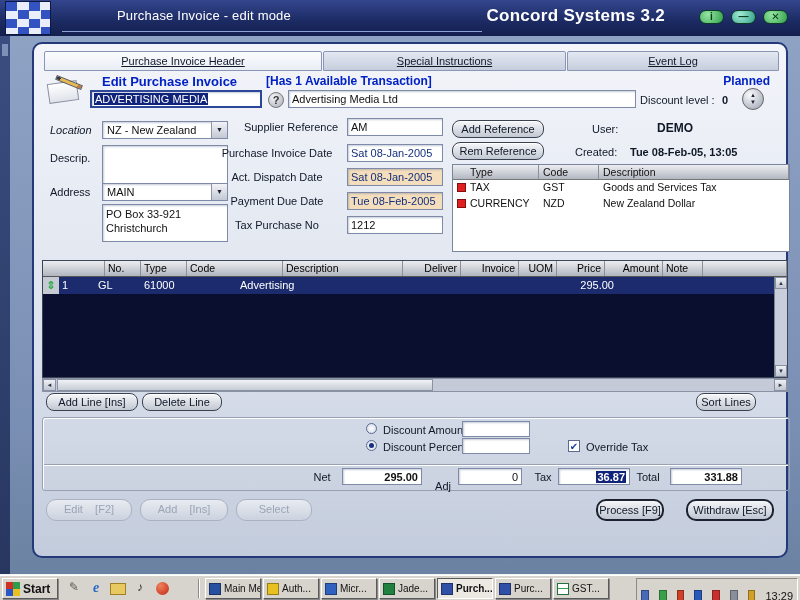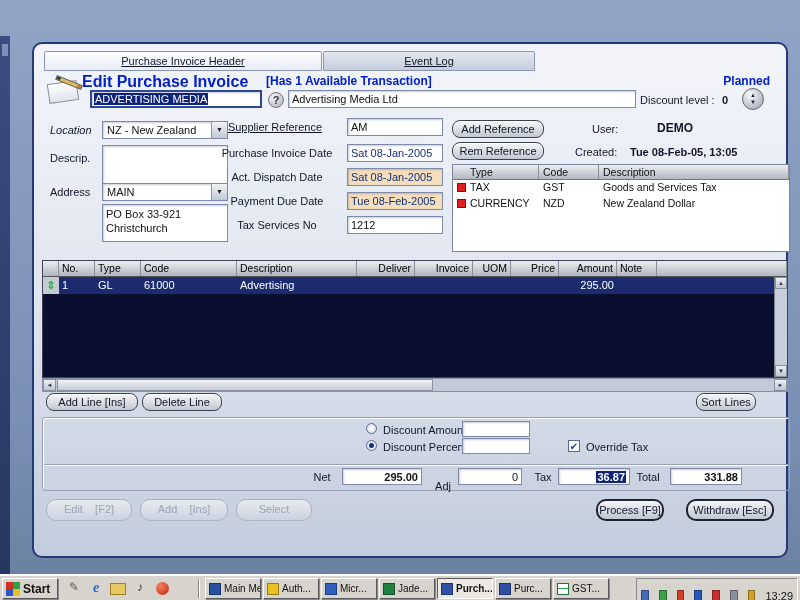--- a/index.html
+++ b/index.html
@@ -88,21 +88,21 @@
   .ref-head > div { border-right:1px solid #8a8f9a; font-size:10.5px; line-height:14px; padding:0 4px; overflow:hidden; }
   .ref-head > div:first-child { padding-left:17px; }
   .ref-row { height:16px; }
   .ref-row > div { font-size:10.5px; line-height:15px; padding:0 4px; overflow:hidden; white-space:nowrap; }
   .redsq { display:inline-block; width:9px; height:9px; background:#e02020; border:1px solid #801010; margin-right:4px; vertical-align:-1px; }
 
   
   .lines { position:absolute; left:8px; top:216px; width:746px; height:118px;
     border:1px solid #3c4458; background:#0a0f30; }
   .lines-grid { display:grid; grid-template-columns:16px 36px 46px 96px 120px 58px 58px 38px 48px 58px 40px 1fr; }
-  .lines-header { height:16px; background:linear-gradient(#ecedef,#b0b5bf); border-bottom:1px solid #555; }
+  .lines-header { height:16px; background:linear-gradient(#ecedef,#b0b5bf); border-bottom:1px solid #555;padding-left:46px; }
   .lines-header > div { border-right:1px solid #8a8f9a; font-size:10.5px; line-height:15px; padding:0 3px; overflow:hidden; color:#000; }
   .lh-r { text-align:right; }
   .line-row { height:17px; background:#1c2a6e; color:#fff; }
   .line-row > div { line-height:17px; padding:0 3px; overflow:hidden; font-size:11px; white-space:nowrap; }
   .cell-handle { background:#c6cad2; color:#18a838; text-align:center; font-weight:bold; font-size:11px; line-height:16px; padding:0; }
   .cell-r { text-align:right; }
   .vscroll { position:absolute; right:0; top:16px; width:13px; bottom:0; background:#c8cedb; border-left:1px solid #788; }
   .sbtn { position:absolute; background:linear-gradient(#eef0f4,#c0c6d2); border:1px solid #8890a2;
     font-size:6px; text-align:center; color:#334; }
   .vscroll .sbtn { left:0; width:12px; height:12px; line-height:11px; }
@@ -166,36 +166,48 @@
     border:1px solid; border-color:#8a8a8a #fff #fff #8a8a8a;
     display:flex; align-items:center; gap:10px; padding:0 4px; }
   .tray-icon { width:13px; height:13px; border:1px solid rgba(0,0,0,.3); }
   .clock { margin-left:auto; font-size:11px; }
 </style>
 </head>
 <body>
 
 <div class="screen">
 
+  <div class="titlebar">
+    <div class="app-logo"></div>
+    <div class="win-title">Purchase Invoice - edit mode</div>
+    <div class="title-underline"></div>
+    <div class="brand">Concord Systems 3.2</div>
+    <div class="winbtns">
+      <div class="winbtn info">i</div>
+      <div class="winbtn min">—</div>
+      <div class="winbtn close">✕</div>
+    </div>
+  </div>
   <div class="left-strip">
       <div class="nub"></div>
     </div>
 
   <div class="panel">
 
     <div class="tabs">
       <div class="tab active" style="width:278px">Purchase Invoice Header</div>
+      <div class="tab" style="width:243px">Special Instructions</div>
       <div class="tab" style="width:212px">Event Log</div>
     </div>
 
     <div class="pencil-icon">
       <div class="paper"></div>
         <div class="pen"></div>
     </div>
-    <div class="lbl blue" style="left:48px; top:31px; font-size:16px;">Edit Purchase Invoice</div>
+    <div class="lbl blue" style="left:68px; top:31px; font-size:13px;">Edit Purchase Invoice</div>
     <div class="lbl blue" style="left:232px; top:31px; font-size:12px;">[Has 1 Available Transaction]</div>
     <div class="lbl blue lbl-r" style="right:16px; top:31px; font-size:12px;">Planned</div>
 
     <div class="field focus" style="left:56px; top:46px; width:172px;">
       <span class="sel">ADVERTISING MEDIA</span>
     </div>
     <div class="qicon" style="left:234px; top:48px;">?</div>
     <div class="field" style="left:254px; top:46px; width:348px;">Advertising Media Ltd</div>
     <div class="lbl" style="left:606px; top:50px;">Discount level :</div>
     <div class="lbl b" style="left:688px; top:50px;">0</div>
@@ -212,33 +224,33 @@
     <div class="lbl" style="left:16px; top:108px;">Descrip.</div>
     <div class="field" style="left:68px; top:101px; width:126px; height:46px;"></div>
     <div class="lbl" style="left:16px; top:142px;">Address</div>
     <div class="dropdown" style="left:68px; top:139px; width:126px;">
       <span class="val">MAIN</span>
       <span class="dbtn">▼</span>
     </div>
     <div class="field multiline" style="left:68px; top:160px; width:126px; height:38px;">PO Box 33-921
 Christchurch</div>
 
-    <div class="lbl lbl-r" style="left:176px; top:77px; width:130px;text-decoration:underline;">Supplier Reference</div>
+    <div class="lbl lbl-r" style="left:192px; top:77px; width:130px;">Supplier Reference</div>
     <div class="field" style="left:313px; top:74px; width:96px;">AM</div>
 
     <div class="lbl lbl-r" style="left:178px; top:103px; width:130px;">Purchase Invoice Date</div>
     <div class="field navytext" style="left:313px; top:100px; width:96px;">Sat 08-Jan-2005</div>
 
     <div class="lbl lbl-r" style="left:178px; top:127px; width:130px;">Act. Dispatch Date</div>
     <div class="field tan" style="left:313px; top:124px; width:96px;">Sat 08-Jan-2005</div>
 
     <div class="lbl lbl-r" style="left:178px; top:151px; width:130px;">Payment Due Date</div>
     <div class="field tan" style="left:313px; top:148px; width:96px;">Tue 08-Feb-2005</div>
 
-    <div class="lbl lbl-r" style="left:178px; top:175px; width:130px;">Tax Services No</div>
+    <div class="lbl lbl-r" style="left:178px; top:175px; width:130px;">Tax Purchase No</div>
     <div class="field" style="left:313px; top:172px; width:96px;">1212</div>
 
     <div class="btn" style="left:418px; top:76px; width:92px;">Add Reference</div>
     <div class="lbl" style="left:558px; top:79px;">User:</div>
     <div class="lbl b" style="left:623px; top:78px; font-size:12px;">DEMO</div>
     <div class="btn" style="left:418px; top:98px; width:92px;">Rem Reference</div>
     <div class="lbl" style="left:541px; top:102px;">Created:</div>
     <div class="lbl b" style="left:596px; top:102px;">Tue 08-Feb-05, 13:05</div>
 
     <div class="ref-table">

